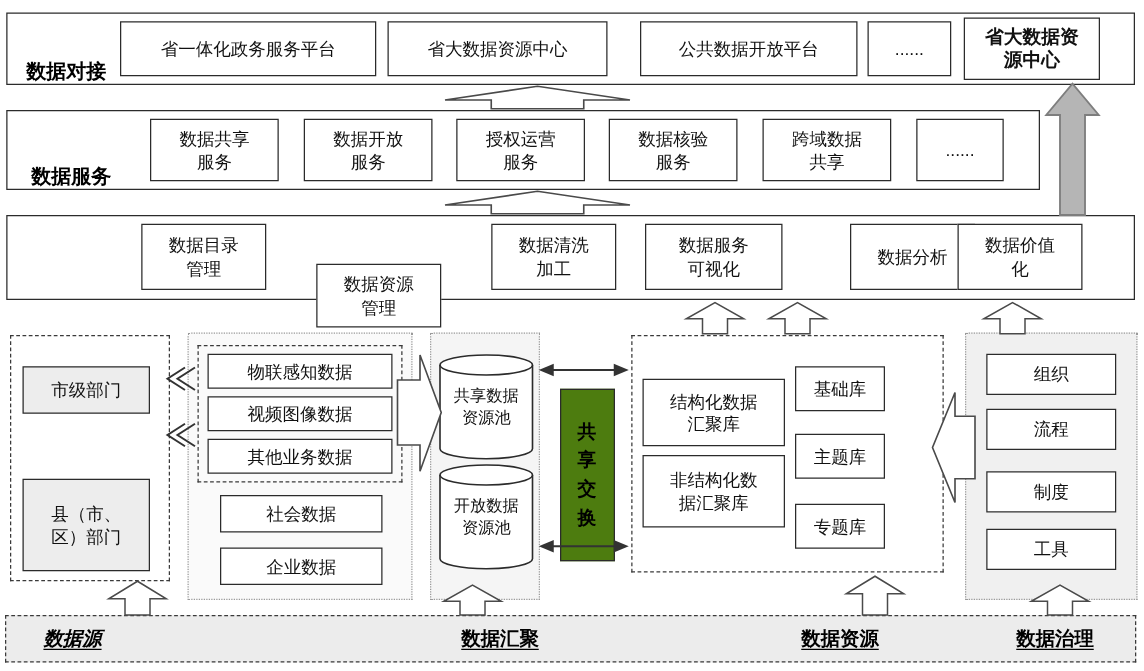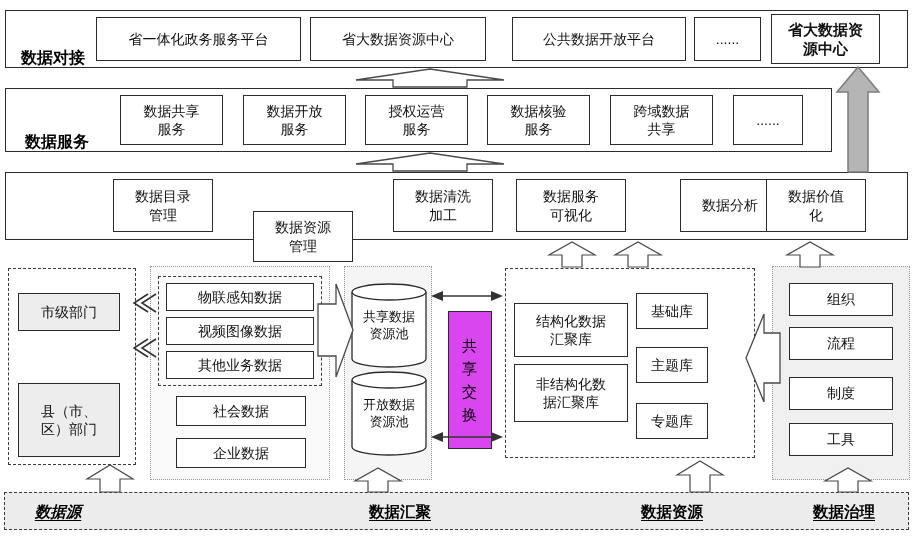--- a/index.html
+++ b/index.html
@@ -15,22 +15,22 @@
   .rowlabel{position:absolute;display:flex;align-items:flex-end;justify-content:center;font-weight:700;font-size:16px;
        color:#000;text-align:center;line-height:1.25;}
   .wrap{display:inline-block;word-break:break-all;}
   .w54{max-width:54px;}
   .w58{max-width:58px;}
   .w66{max-width:66px;}
   .w72{max-width:72px;}
   .w78{max-width:78px;}
   .cyltext{position:absolute;z-index:6;display:flex;align-items:center;justify-content:center;text-align:center;
        font-size:13px;color:#111;line-height:1.3;}
-  .exchange{position:absolute;background:#d946ef;border:1.3px solid #2b2b2b;display:flex;align-items:center;
-       justify-content:center;font-weight:400;font-size:15px;box-sizing:border-box;}
+  .exchange{position:absolute;background:#4d7c0f;border:1.3px solid #2b2b2b;display:flex;align-items:center;
+       justify-content:center;font-weight:700;font-size:15px;box-sizing:border-box;}
   .exchange .wrap{max-width:16px;line-height:1.55;}
   .footbar{position:absolute;border:1.6px dashed #3a3a3a;background:#ececec;box-sizing:border-box;}
   .footlabel{position:absolute;font-weight:700;font-size:15.5px;color:#000;text-align:center;line-height:26px;
        text-decoration:underline;text-underline-offset:3px;}
   svg.arrows{position:absolute;left:0;top:0;z-index:5;pointer-events:none;}
 </style>
 </head>
 <body>
 
 <div class="canvas">

